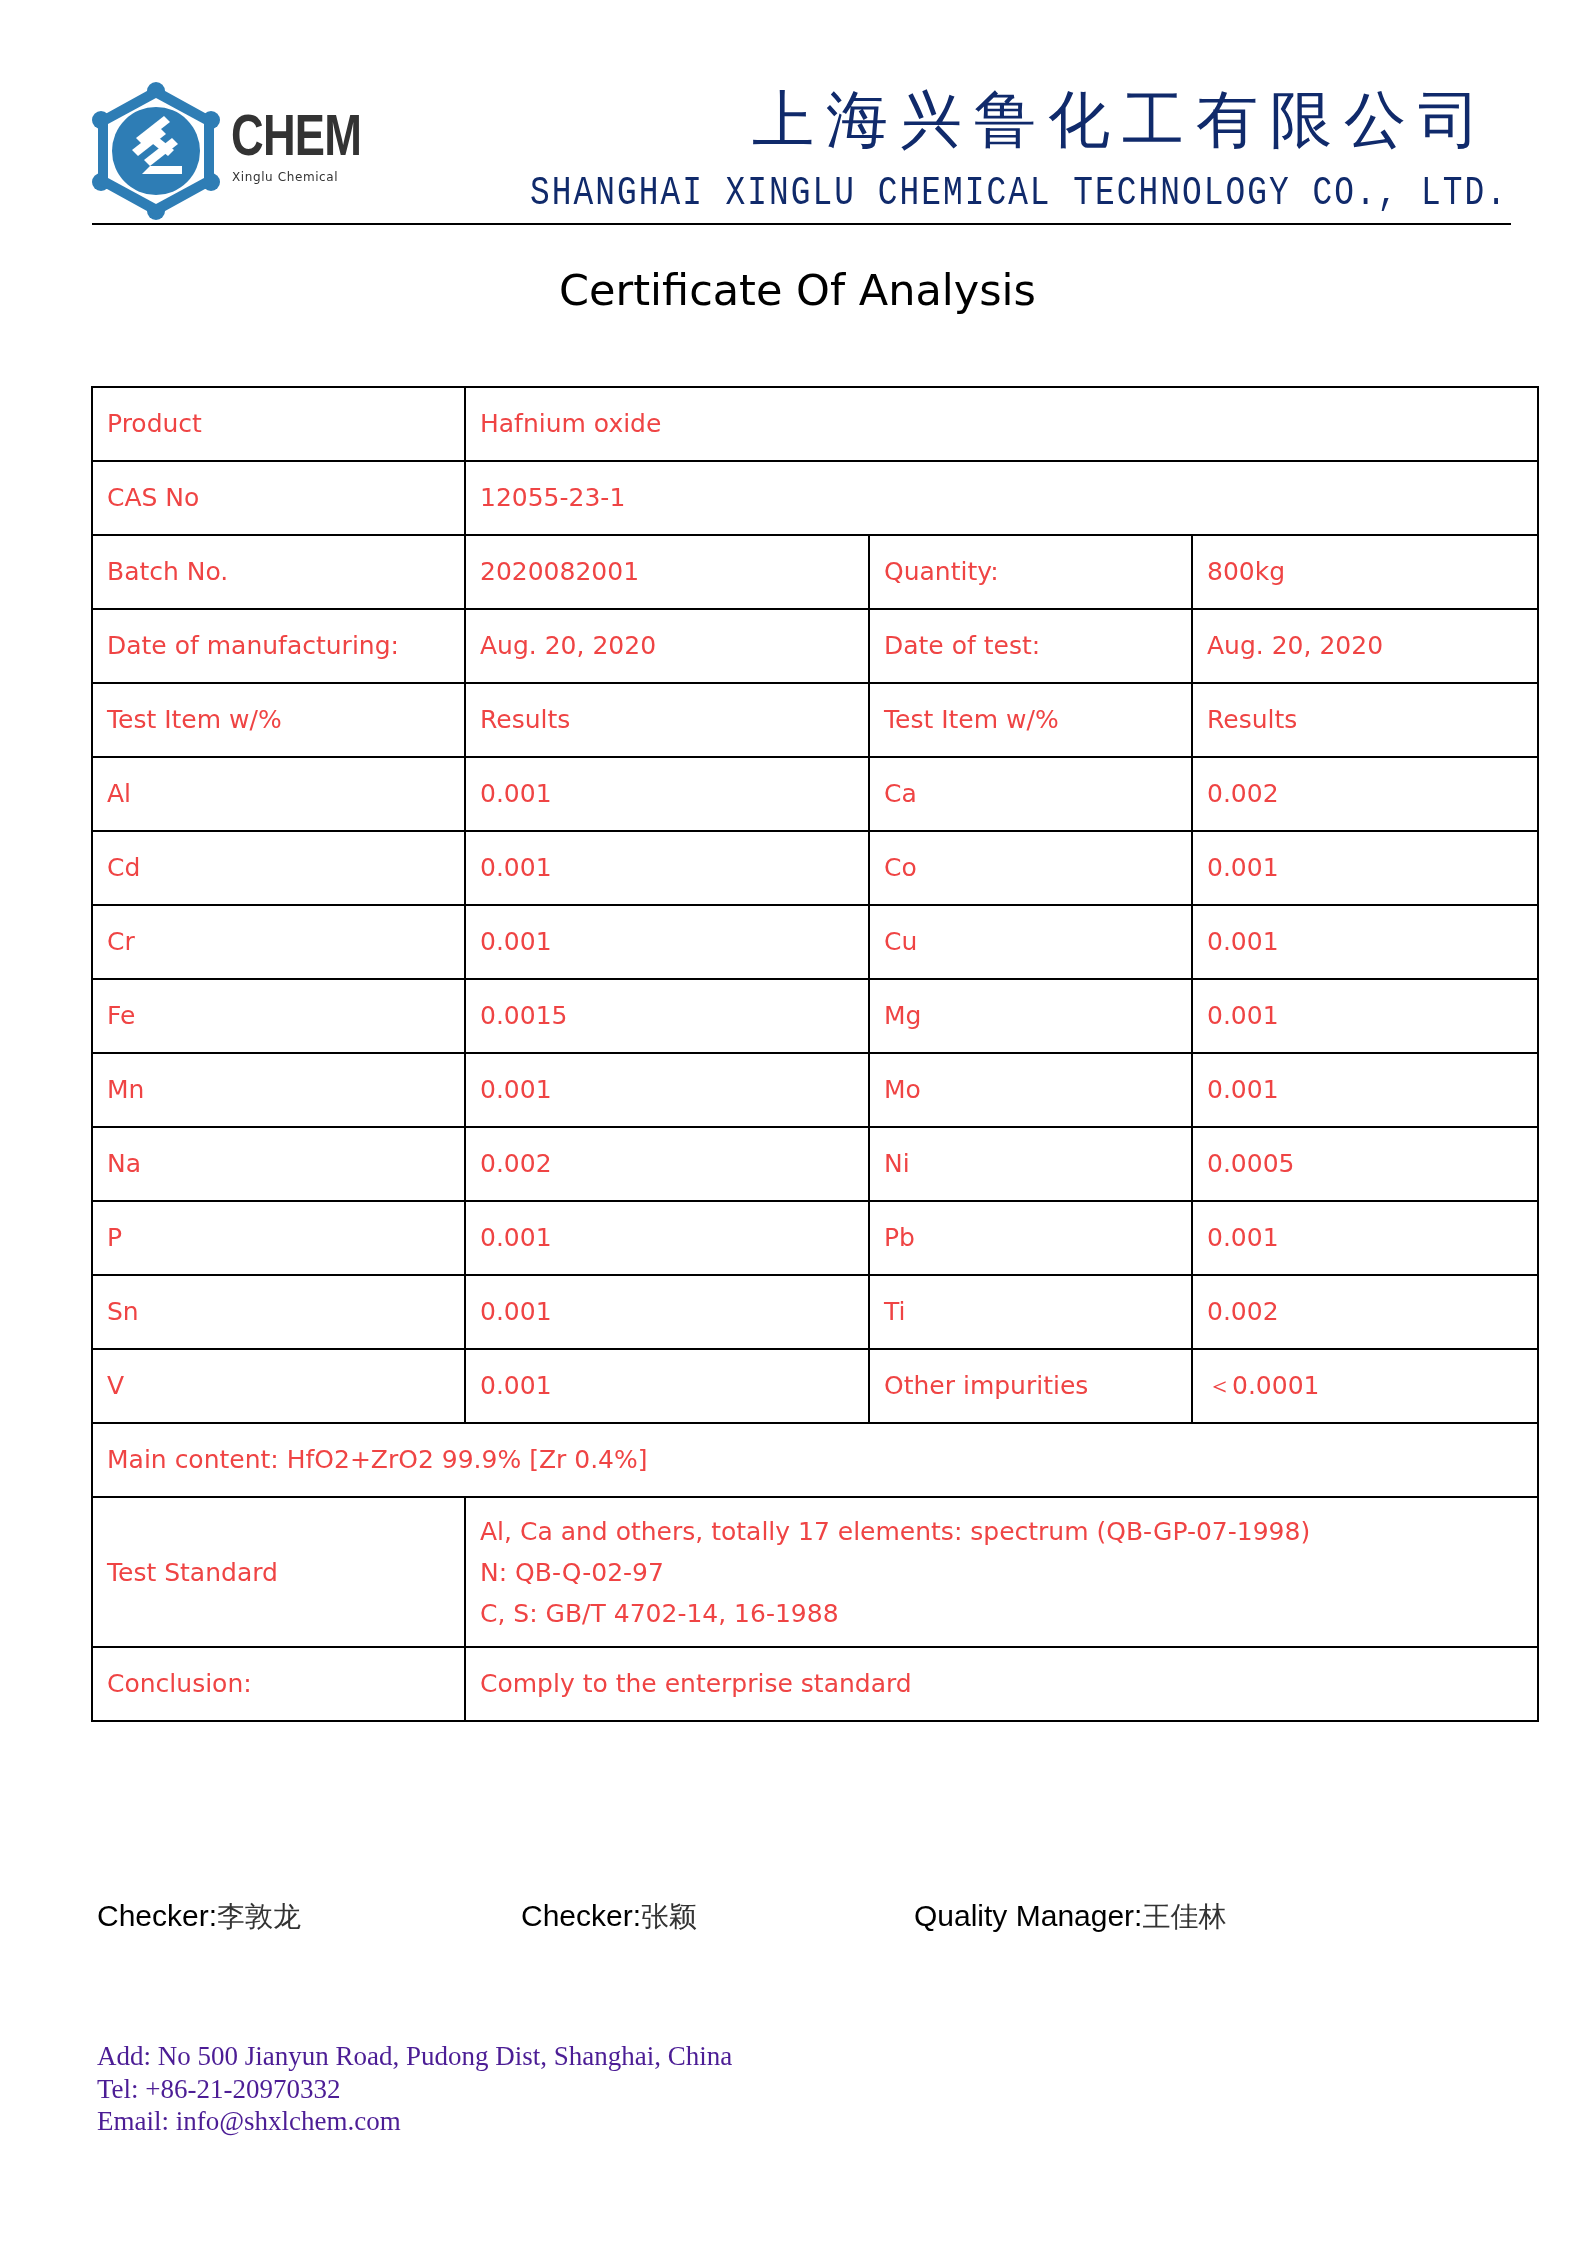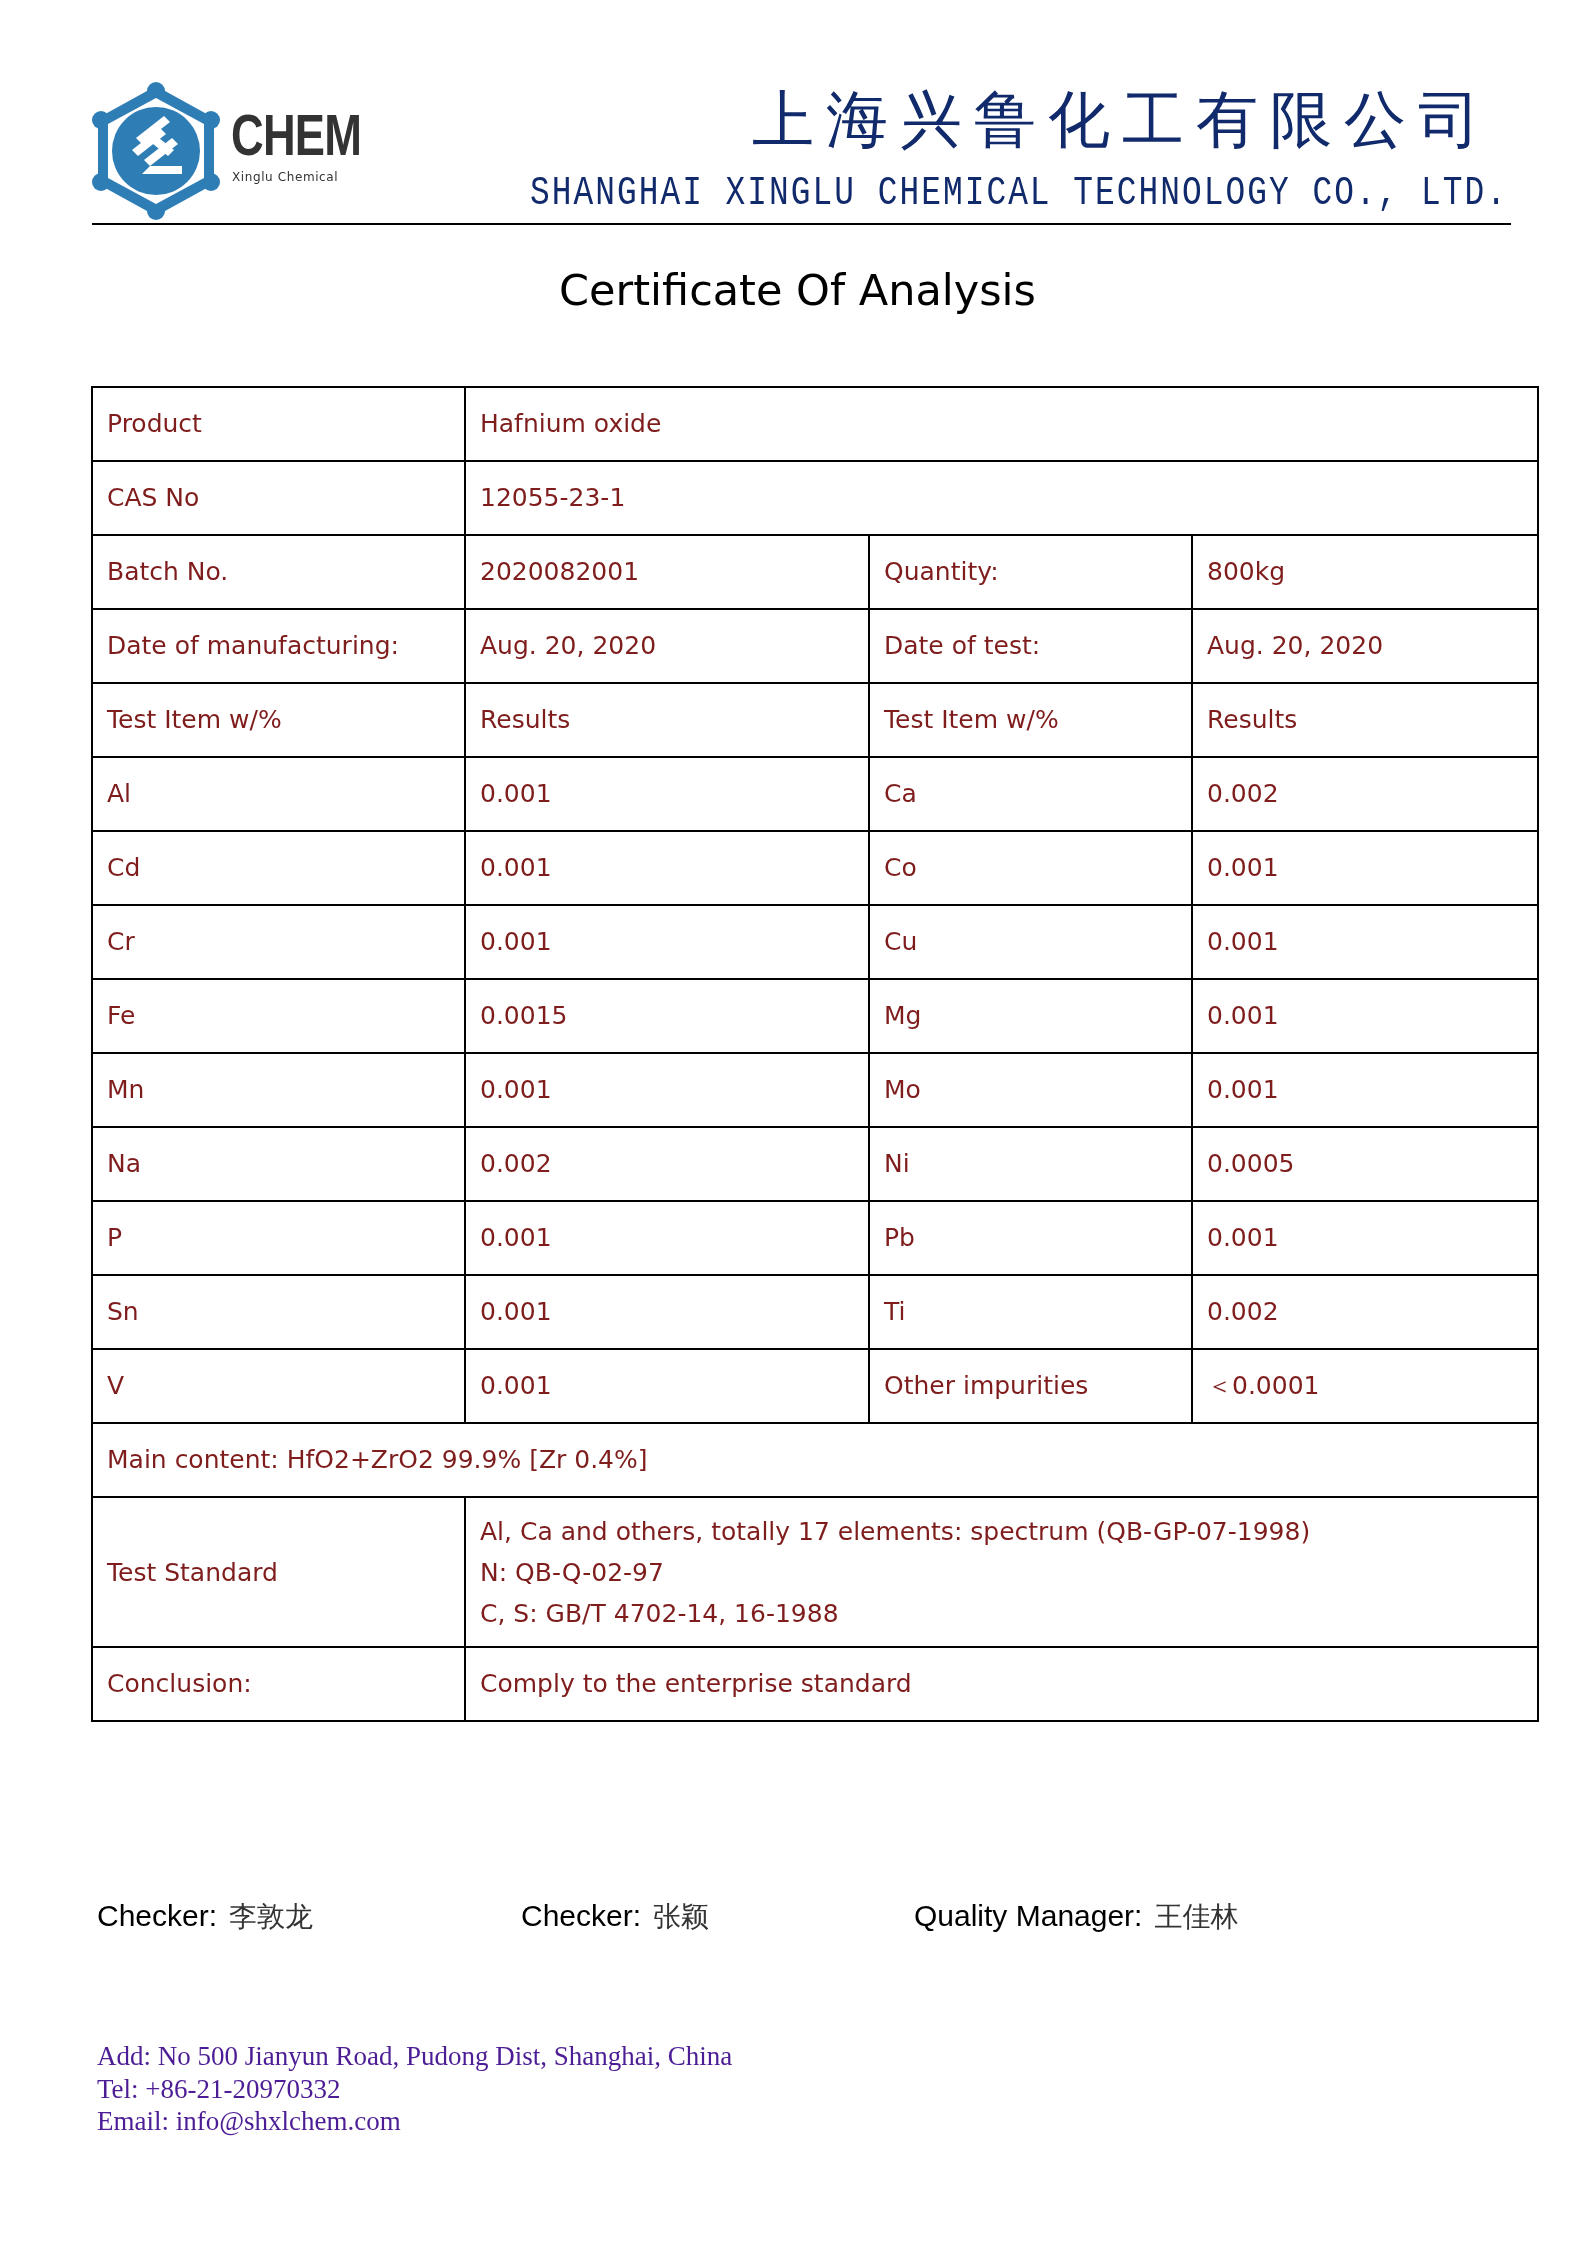--- a/index.html
+++ b/index.html
@@ -14,31 +14,31 @@
 
   
   #company-cn { left: 752px; top: 84px; width: 745px; font-family: Liberation Serif, serif; font-size: 62px; line-height: 72px; color: #102a6b; letter-spacing: 12px; white-space: nowrap; }
   #company-en { left: 530px; top: 174px; width: 962px; font-family: "Liberation Mono", monospace; font-size: 40px; line-height: 40px; color: #102a6b; white-space: nowrap; transform: scaleX(0.82); transform-origin: left top; letter-spacing: 2.5px; }
   #header-rule { left: 92px; top: 223px; width: 1419px; height: 2px; background: #000; }
 
   
   #doc-title { left: 0; width: 1595px; top: 264px; text-align: center; font-family: "DejaVu Sans", sans-serif; font-size: 43px; line-height: 52px; color: #000; }
 
   
-  #coa-table { left: 91px; top: 386px; width: 1446px; border-collapse: collapse; table-layout: fixed; font-family: "DejaVu Sans", sans-serif; font-size: 25px; color: #7f1d1d; }
+  #coa-table { left: 91px; top: 386px; width: 1446px; border-collapse: collapse; table-layout: fixed; font-family: "DejaVu Sans", sans-serif; font-size: 25px; color: #ef4444; }
   #coa-table td { border: 2px solid #000; height: 72px; padding: 0 0 0 14px; vertical-align: middle; white-space: nowrap; line-height: 30px; }
   #coa-table td.multi { height: 148px; line-height: 41px; }
   col.c1 { width: 373px; }
   col.c2 { width: 404px; }
   col.c3 { width: 323px; }
   col.c4 { width: 346px; }
 
   
   .sig { top: 1898px; font-family: "Liberation Sans", sans-serif; font-size: 30px; line-height: 36px; color: #000; white-space: nowrap; }
-  .sig .name { font-family: Liberation Mono, monospace; color: #333; margin-left: 12px; font-size: 28px; }
+  .sig .name { font-family: Liberation Mono, monospace; color: #333; font-size: 28px; }
   #sig-tester { left: 97px; }
   #sig-checker { left: 521px; }
   #sig-qm { left: 914px; }
 
   
   #footer { left: 97px; top: 2040px; font-family: "Liberation Serif", serif; font-size: 27px; line-height: 32.5px; color: #4c1d95; }
   #footer div { white-space: nowrap; }
 </style>
 </head>
 <body>

